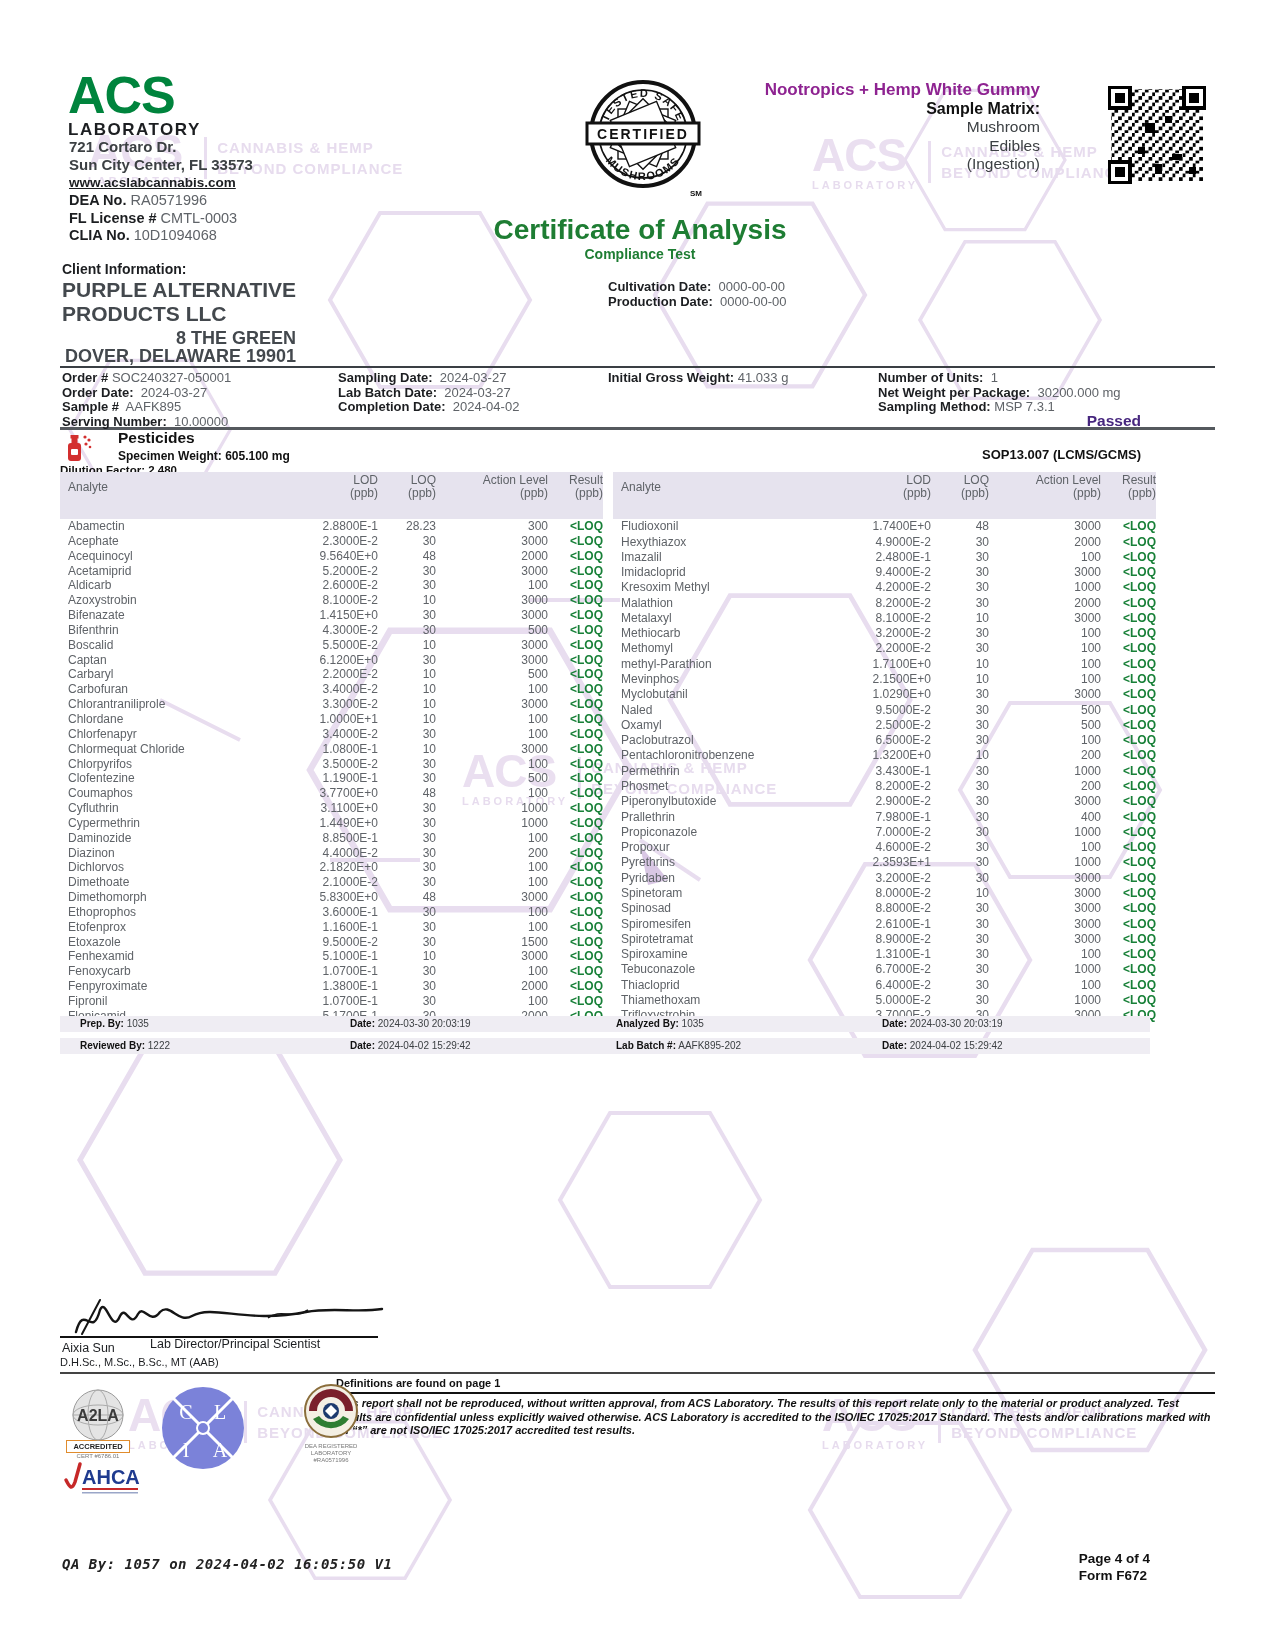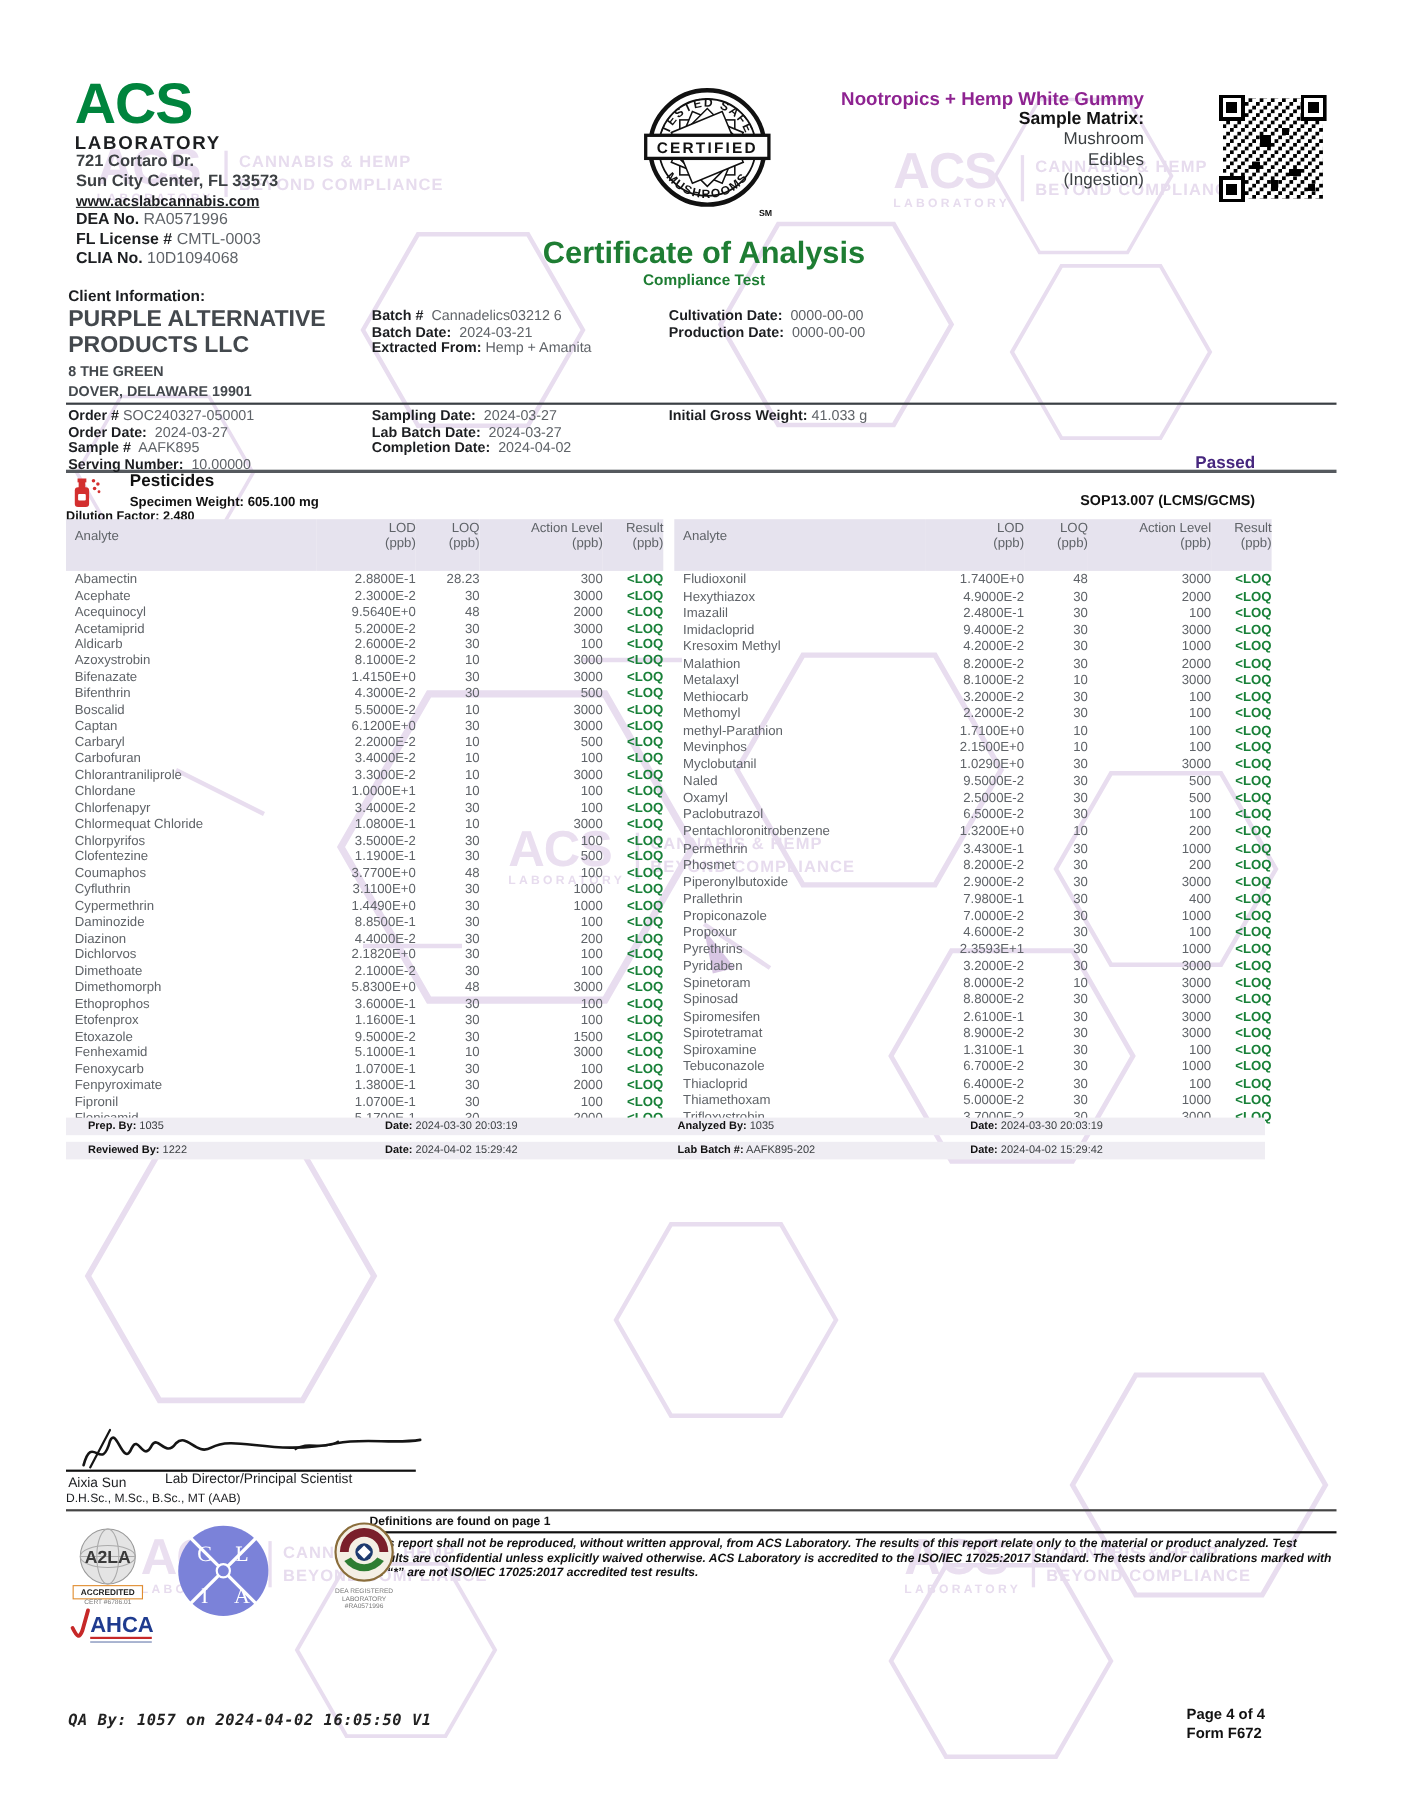--- a/index.html
+++ b/index.html
@@ -23,21 +23,21 @@
   .lic{font-size:14.5px;line-height:17.5px;color:#5f6368;}
   .lic b{color:#1c1e21;}
   .coa-title{font-size:28px;font-weight:bold;color:#1E7D33;}
   .coa-sub{font-size:14px;font-weight:bold;color:#1E7D33;}
   .prod{font-size:17px;font-weight:bold;color:#8E2391;text-align:right;}
   .matrix-label{font-size:16px;font-weight:bold;color:#111;text-align:right;}
   .matrix-line{font-size:15.5px;color:#3c4043;text-align:right;line-height:18.5px;}
   
   .sec-label{font-size:14px;font-weight:bold;color:#1c1e21;}
   .client-name{font-size:21px;font-weight:bold;color:#43484d;line-height:24px;}
-  .client-addr{font-size:13px;font-weight:bold;color:#43484d;line-height:18px;}
+  .client-addr{font-size:18px;font-weight:bold;color:#43484d;line-height:18px;text-align:right;}
   .kv{font-size:13px;line-height:14.5px;color:#5f6368;}
   .kv b{color:#1c1e21;}
   .rule{position:absolute;background:#3a3f44;}
   
   .ptitle{font-size:15.5px;font-weight:bold;color:#111;}
   .pspec{font-size:12px;font-weight:bold;color:#111;}
   .pdil{font-size:11.5px;font-weight:bold;color:#111;}
   .passed{font-size:15.5px;font-weight:bold;color:#46267E;text-align:right;}
   .sop{font-size:13px;font-weight:bold;color:#111;text-align:right;}
   
@@ -262,45 +262,45 @@
     </svg>
   </div>
 
   <div class="abs z2 sec-label" style="left:62px;top:261px;">Client Information:</div>
   <div class="abs z2" style="left:62px;top:278px;">
     <div class="client-name">PURPLE ALTERNATIVE</div>
     <div class="client-name">PRODUCTS LLC</div>
     <div class="client-addr" style="margin-top:3px;">8 THE GREEN</div>
     <div class="client-addr">DOVER, DELAWARE 19901</div>
   </div>
-  <div class="abs z2" style="left:338px;top:280px;">
-    <div class="kv"><b>Batch #</b>&nbsp; <span>Cannadelics03212 6</span></div>
-    <div class="kv"><b>Batch Date:</b>&nbsp; <span>2024-03-21</span></div>
-    <div class="kv"><b>Extracted From:</b> <span>Hemp + Amanita</span></div>
-  </div>
   <div class="abs z2" style="left:608px;top:280px;">
     <div class="kv"><b>Cultivation Date:</b>&nbsp; <span>0000-00-00</span></div>
     <div class="kv"><b>Production Date:</b>&nbsp; <span>0000-00-00</span></div>
   </div>
 
   <div class="rule" style="left:60px;top:366px;width:1155px;height:2px;"></div>
 
   <div class="abs z2" style="left:62px;top:371px;">
     <div class="kv"><b>Order #</b> <span>SOC240327-050001</span></div>
     <div class="kv"><b>Order Date:</b>&nbsp; <span>2024-03-27</span></div>
     <div class="kv"><b>Sample #</b>&nbsp; <span>AAFK895</span></div>
     <div class="kv"><b>Serving Number:</b>&nbsp; <span>10.00000</span></div>
   </div>
   <div class="abs z2" style="left:338px;top:371px;">
     <div class="kv"><b>Sampling Date:</b>&nbsp; <span>2024-03-27</span></div>
     <div class="kv"><b>Lab Batch Date:</b>&nbsp; <span>2024-03-27</span></div>
     <div class="kv"><b>Completion Date:</b>&nbsp; <span>2024-04-02</span></div>
   </div>
   <div class="abs z2" style="left:608px;top:371px;">
     <div class="kv"><b>Initial Gross Weight:</b> <span>41.033 g</span></div>
+  </div>
+  <div class="abs z2" style="left:878px;top:371px;">
+    <div class="kv"><b>Number of Units:</b>&nbsp; <span>1</span></div>
+    <div class="kv"><b>Net Weight per Package:</b>&nbsp; <span>30200.000 mg</span></div>
+    <div class="kv"><b>Sampling Method:</b> <span>MSP 7.3.1</span></div>
   </div>
 
   <div class="rule" style="left:60px;top:427px;width:1155px;height:3px;background:#55595e;"></div>
 
   <div class="abs z2" style="left:64px;top:432px;">
     <svg width="28" height="32" viewBox="0 0 28 32">
       <rect x="4" y="11" width="13" height="18" rx="3" fill="#d32f2f"></rect>
       <rect x="7.5" y="6" width="6" height="6" fill="#d32f2f"></rect>
       <rect x="6.5" y="3" width="8" height="3.5" fill="#d32f2f"></rect>
       <rect x="7" y="17" width="7" height="6" rx="1" fill="#fff"></rect>

